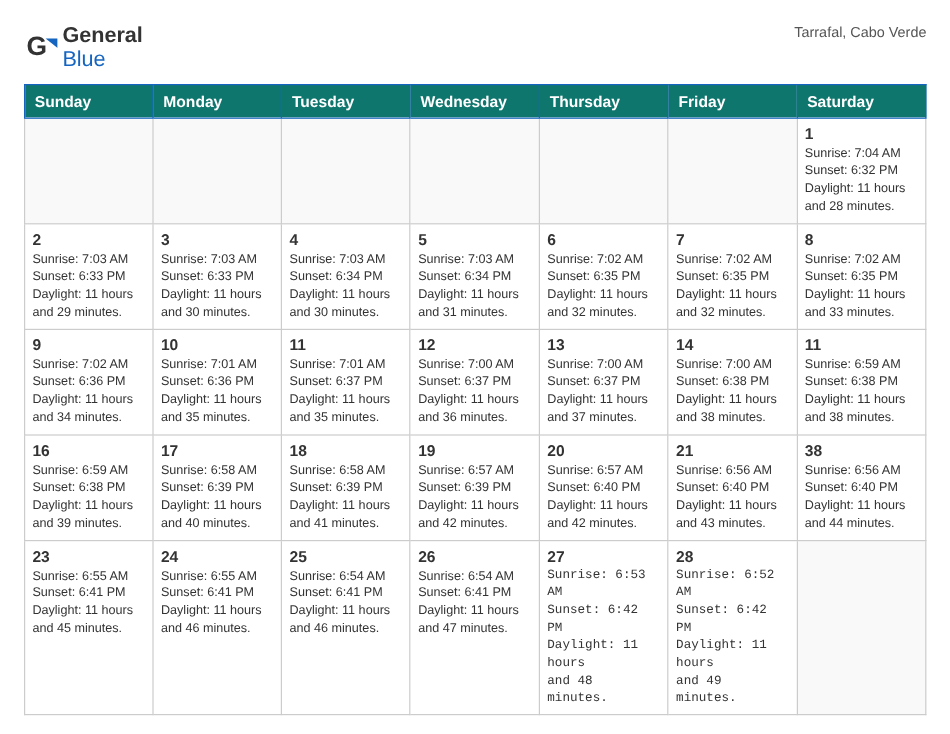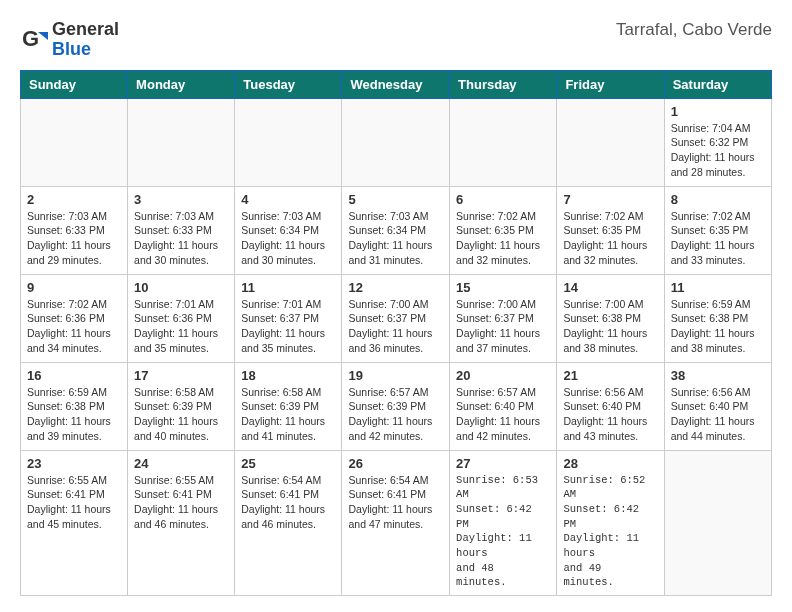--- a/index.html
+++ b/index.html
@@ -26,37 +26,37 @@
       flex-direction: column;
       line-height: 1.1;
     }
     .logo-general {
       font-size: 18px;
       font-weight: bold;
       color: #333;
     }
     .logo-blue {
       font-size: 18px;
-      font-weight: bold;
+      font-weight: normal;
       color: #1565c0;
     }
     .logo-icon {
       width: 28px;
       height: 28px;
     }
     .title-block {
       text-align: right;
     }
     .month-title {
       font-size: 36px;
       font-weight: bold;
       color: #333;
     }
     .location {
-      font-size: 17px;
+      font-size: 12px;
       color: #555;
     }
     .calendar {
       width: 100%;
       border-collapse: collapse;
       border: 1px solid #ccc;
     }
     .calendar th {
       background: #0f766e;
       color: #fff;
@@ -214,21 +214,21 @@
 and 35 minutes.</div>
         </td>
         <td>
           <span class="day-number">12</span>
           <div class="day-info" style="white-space: pre-line;">Sunrise: 7:00 AM
 Sunset: 6:37 PM
 Daylight: 11 hours
 and 36 minutes.</div>
         </td>
         <td>
-          <span class="day-number">15</span>
+          <span class="day-number">13</span>
           <div class="day-info" style="white-space: pre-line;">Sunrise: 7:00 AM
 Sunset: 6:37 PM
 Daylight: 11 hours
 and 37 minutes.</div>
         </td>
         <td>
           <span class="day-number">14</span>
           <div class="day-info" style="white-space: pre-line;">Sunrise: 7:00 AM
 Sunset: 6:38 PM
 Daylight: 11 hours

